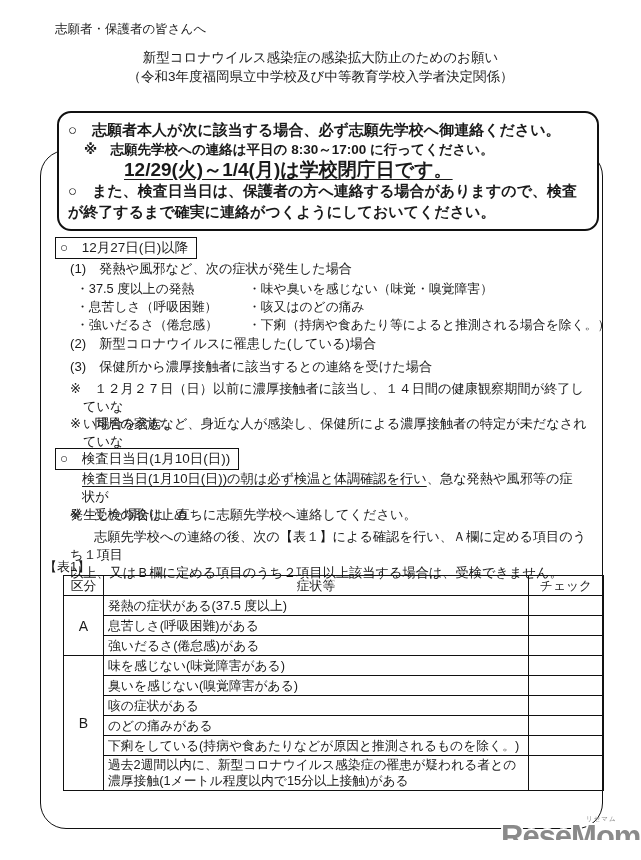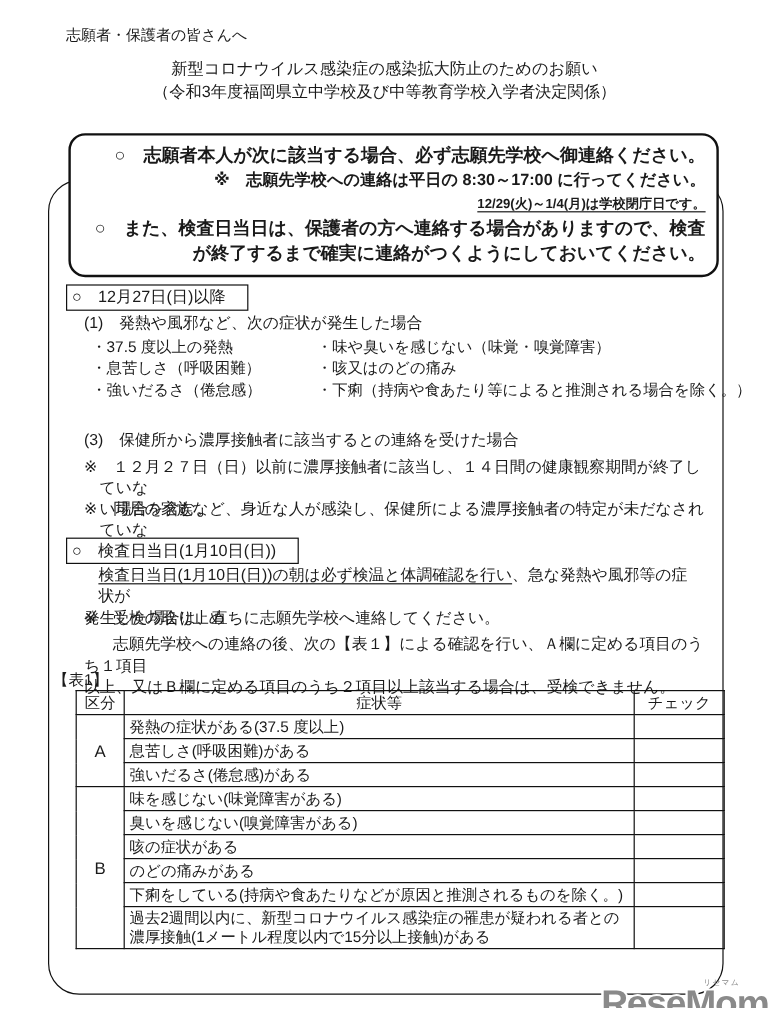--- a/index.html
+++ b/index.html
@@ -15,37 +15,37 @@
   .title-block{position:absolute;left:0;top:48px;width:100%;text-align:center;
     font-size:13.5px;line-height:19px;}
 
   
   .outer-box{position:absolute;left:40px;top:150px;width:561px;height:677px;
     border:1.6px solid #111;border-radius:26px;z-index:1;background:transparent;}
 
   
   .notice-box{position:absolute;left:57px;top:111px;width:520px;
     border:2.2px solid #111;border-radius:14px;background:#fff;z-index:2;
-    padding:6px 9px 7px 9px;font-weight:bold;text-align:right;}
+    padding:6px 9px 7px 9px;font-weight:bold;}
   .nb-item{font-size:15px;line-height:21px;white-space:pre-line;}
   .nb-note{margin-left:16px;font-size:13.5px;line-height:20px;}
-  .nb-underline{margin-left:56px;font-size:11px;line-height:20px;
+  .nb-underline{margin-left:56px;font-size:19px;line-height:20px;
     text-decoration:underline;text-underline-offset:3px;}
 
   .content{position:absolute;left:0;top:0;width:641px;height:860px;z-index:3;}
 
   .sec-heading{position:absolute;border:1.2px solid #111;font-size:13.5px;
-    line-height:17px;padding:1px 18px 2px 4px;background:#fff;}
+    line-height:17px;padding:1px 8px 2px 4px;background:#fff;}
   .sec-heading.h1{left:55px;top:237px;}
   .sec-heading.h2{left:55px;top:448px;}
 
   .t13{position:absolute;font-size:13.2px;line-height:18px;}
   .item1{left:70px;top:260px;}
   .symptoms{left:76px;top:280px;display:grid;grid-template-columns:172px auto;
-    grid-auto-rows:18px;column-gap:16px;}
+    grid-auto-rows:18px;column-gap:0;}
   .symptoms div{font-size:12.8px;line-height:18px;}
   .item2{left:70px;top:335px;}
   .item3{left:70px;top:358px;}
   .hang{white-space:pre-line;padding-left:13px;text-indent:-13px;width:512px;line-height:17.5px;}
   .note1{left:70px;top:380px;}
   .note2{left:70px;top:415px;}
 
   .testday-para{left:70px;top:470px;width:515px;}
   .testday-line1{margin-left:12px;}
   .u{text-decoration:underline;text-underline-offset:3px;}
@@ -100,20 +100,21 @@
 
     <div class="t13 symptoms">
         <div>・37.5 度以上の発熱</div>
         <div>・味や臭いを感じない（味覚・嗅覚障害）</div>
         <div>・息苦しさ（呼吸困難）</div>
         <div>・咳又はのどの痛み</div>
         <div>・強いだるさ（倦怠感）</div>
         <div>・下痢（持病や食あたり等によると推測される場合を除く。）</div>
       </div>
 
+    <div class="t13 item2">(2)　新型コロナウイルスに罹患した(している)場合</div>
     <div class="t13 item3">(3)　保健所から濃厚接触者に該当するとの連絡を受けた場合</div>
     <div class="t13 hang note1">※　１２月２７日（日）以前に濃厚接触者に該当し、１４日間の健康観察期間が終了していな
 い場合を含む。</div>
     <div class="t13 hang note2">※　同居の家族など、身近な人が感染し、保健所による濃厚接触者の特定が未だなされていな
 い場合も御連絡ください。</div>
 
     <div class="sec-heading h2">○　検査日当日(1月10日(日))</div>
     <div class="t13 testday-para">
       <div class="testday-line1">
         <span class="u">検査日当日(1月10日(日))の朝は必ず検温と体調確認を行い</span><span>、急な発熱や風邪等の症状が</span>

